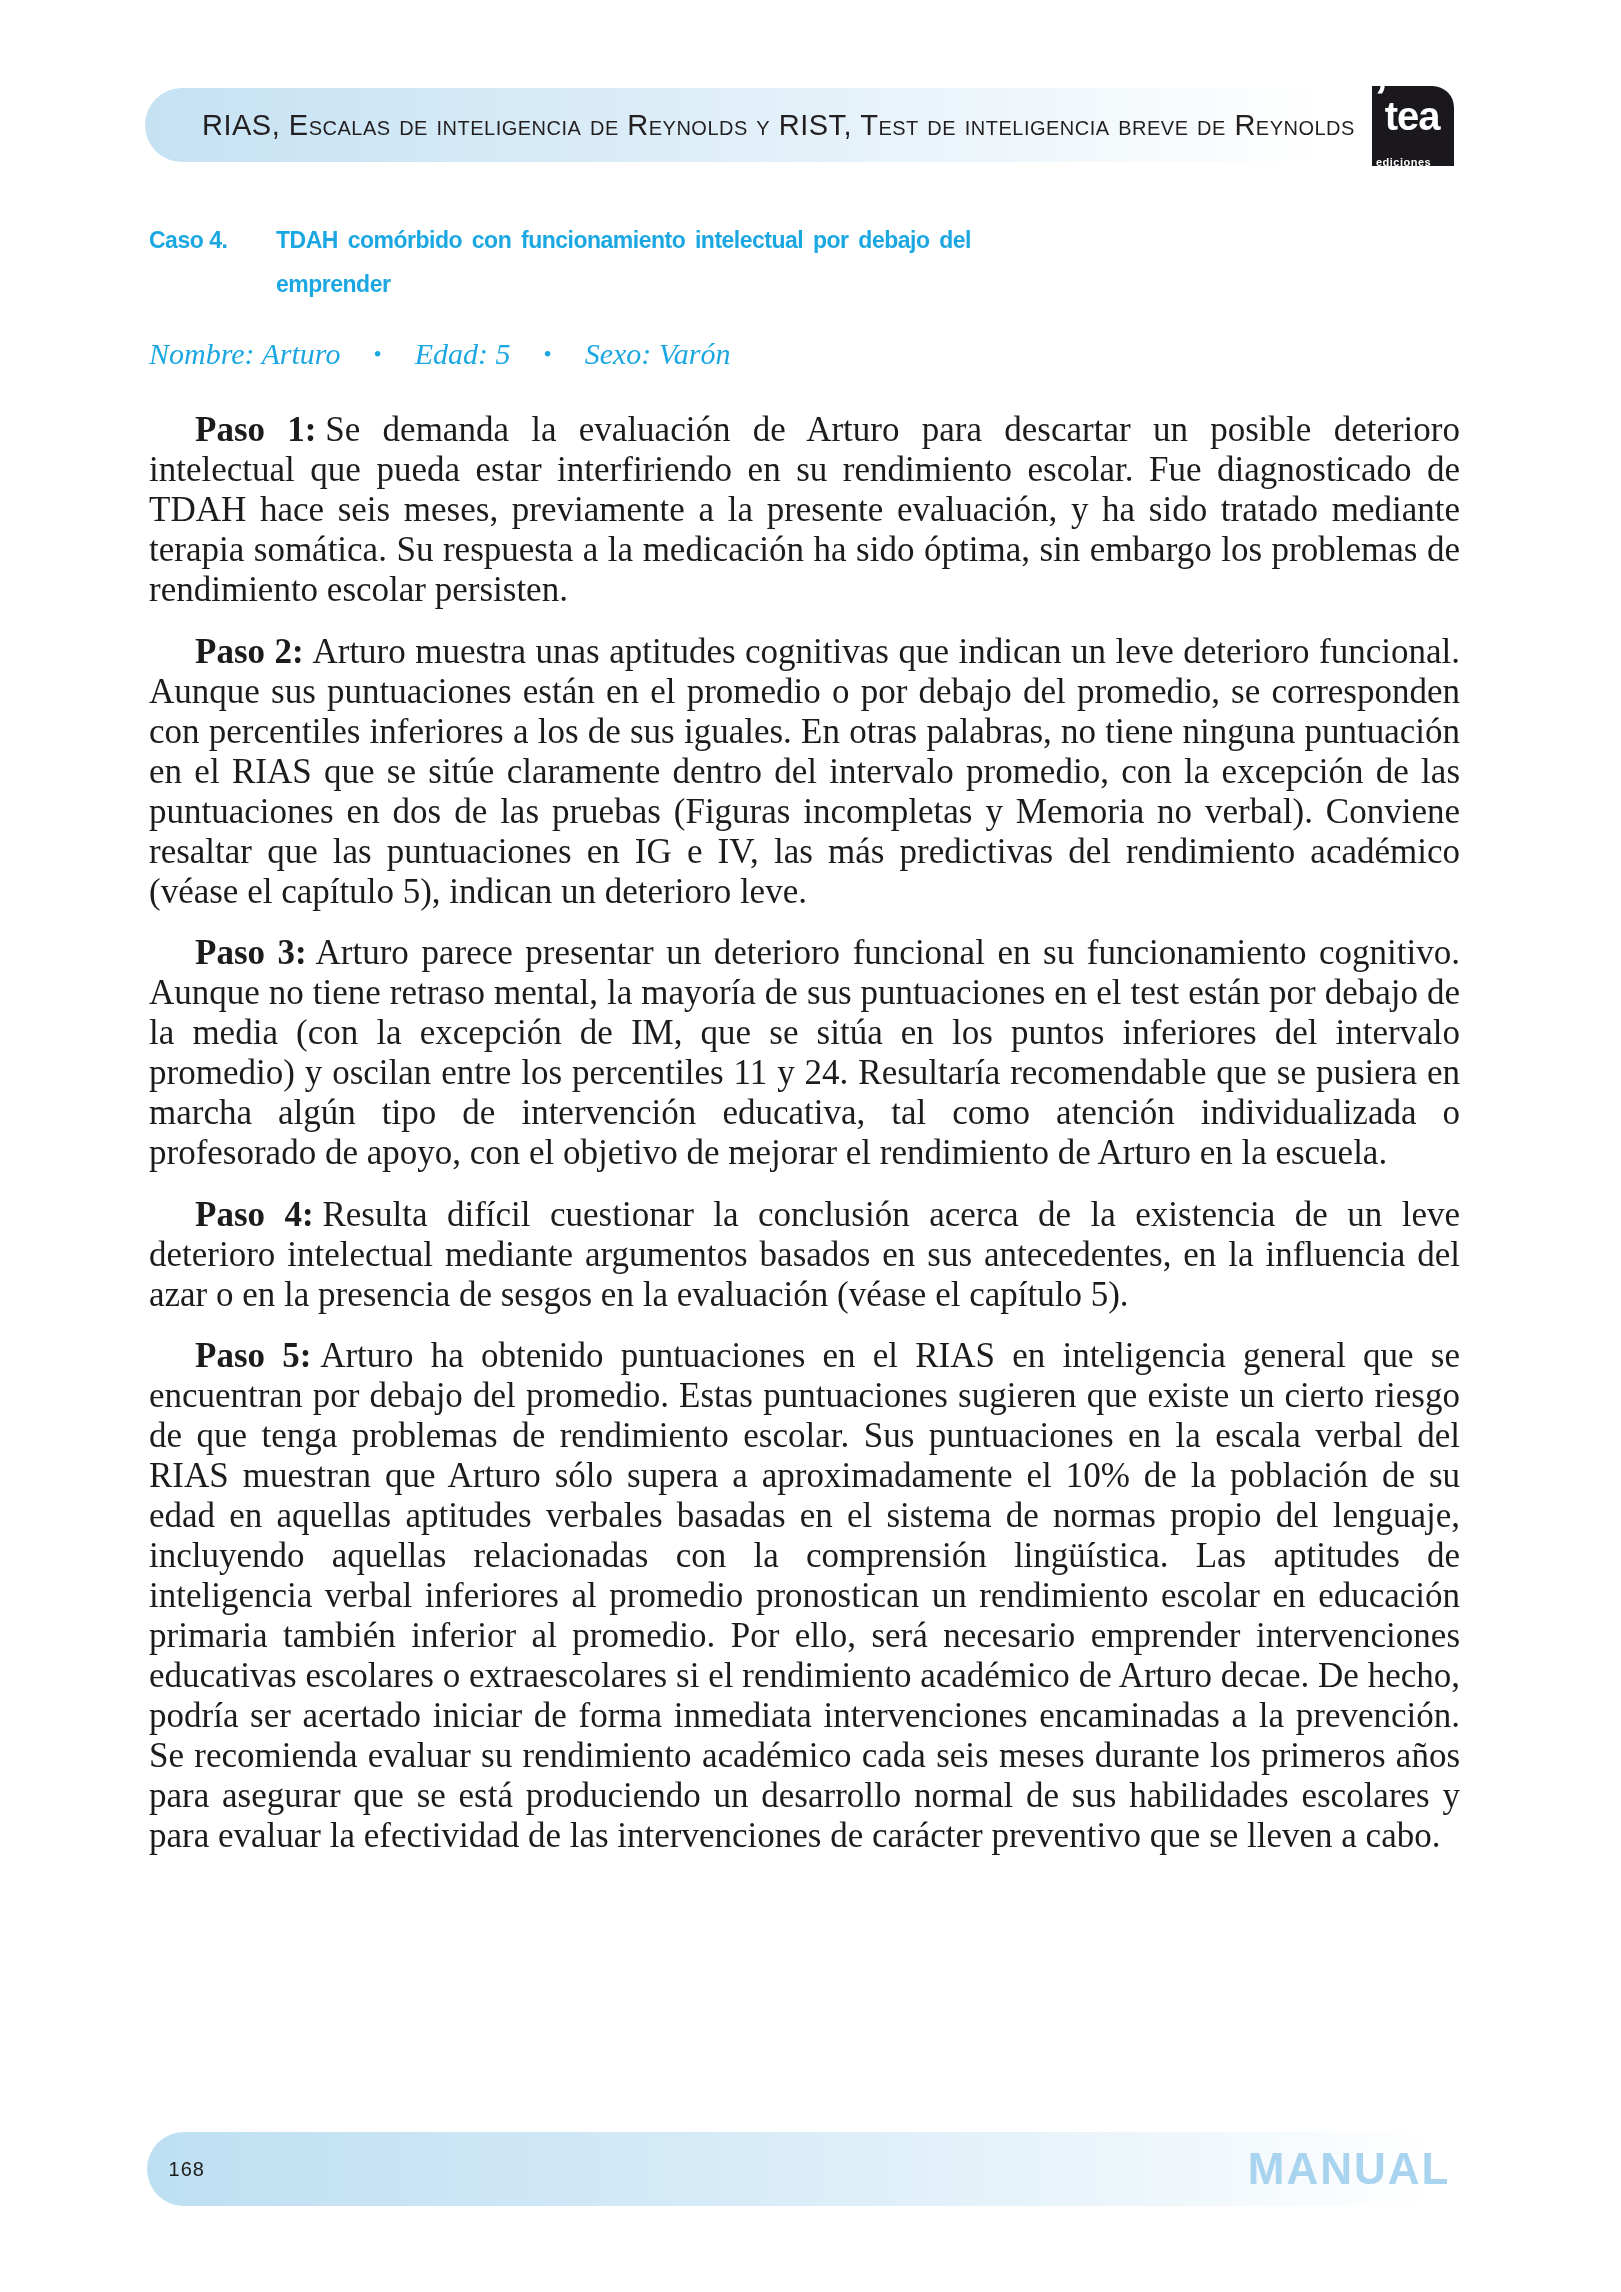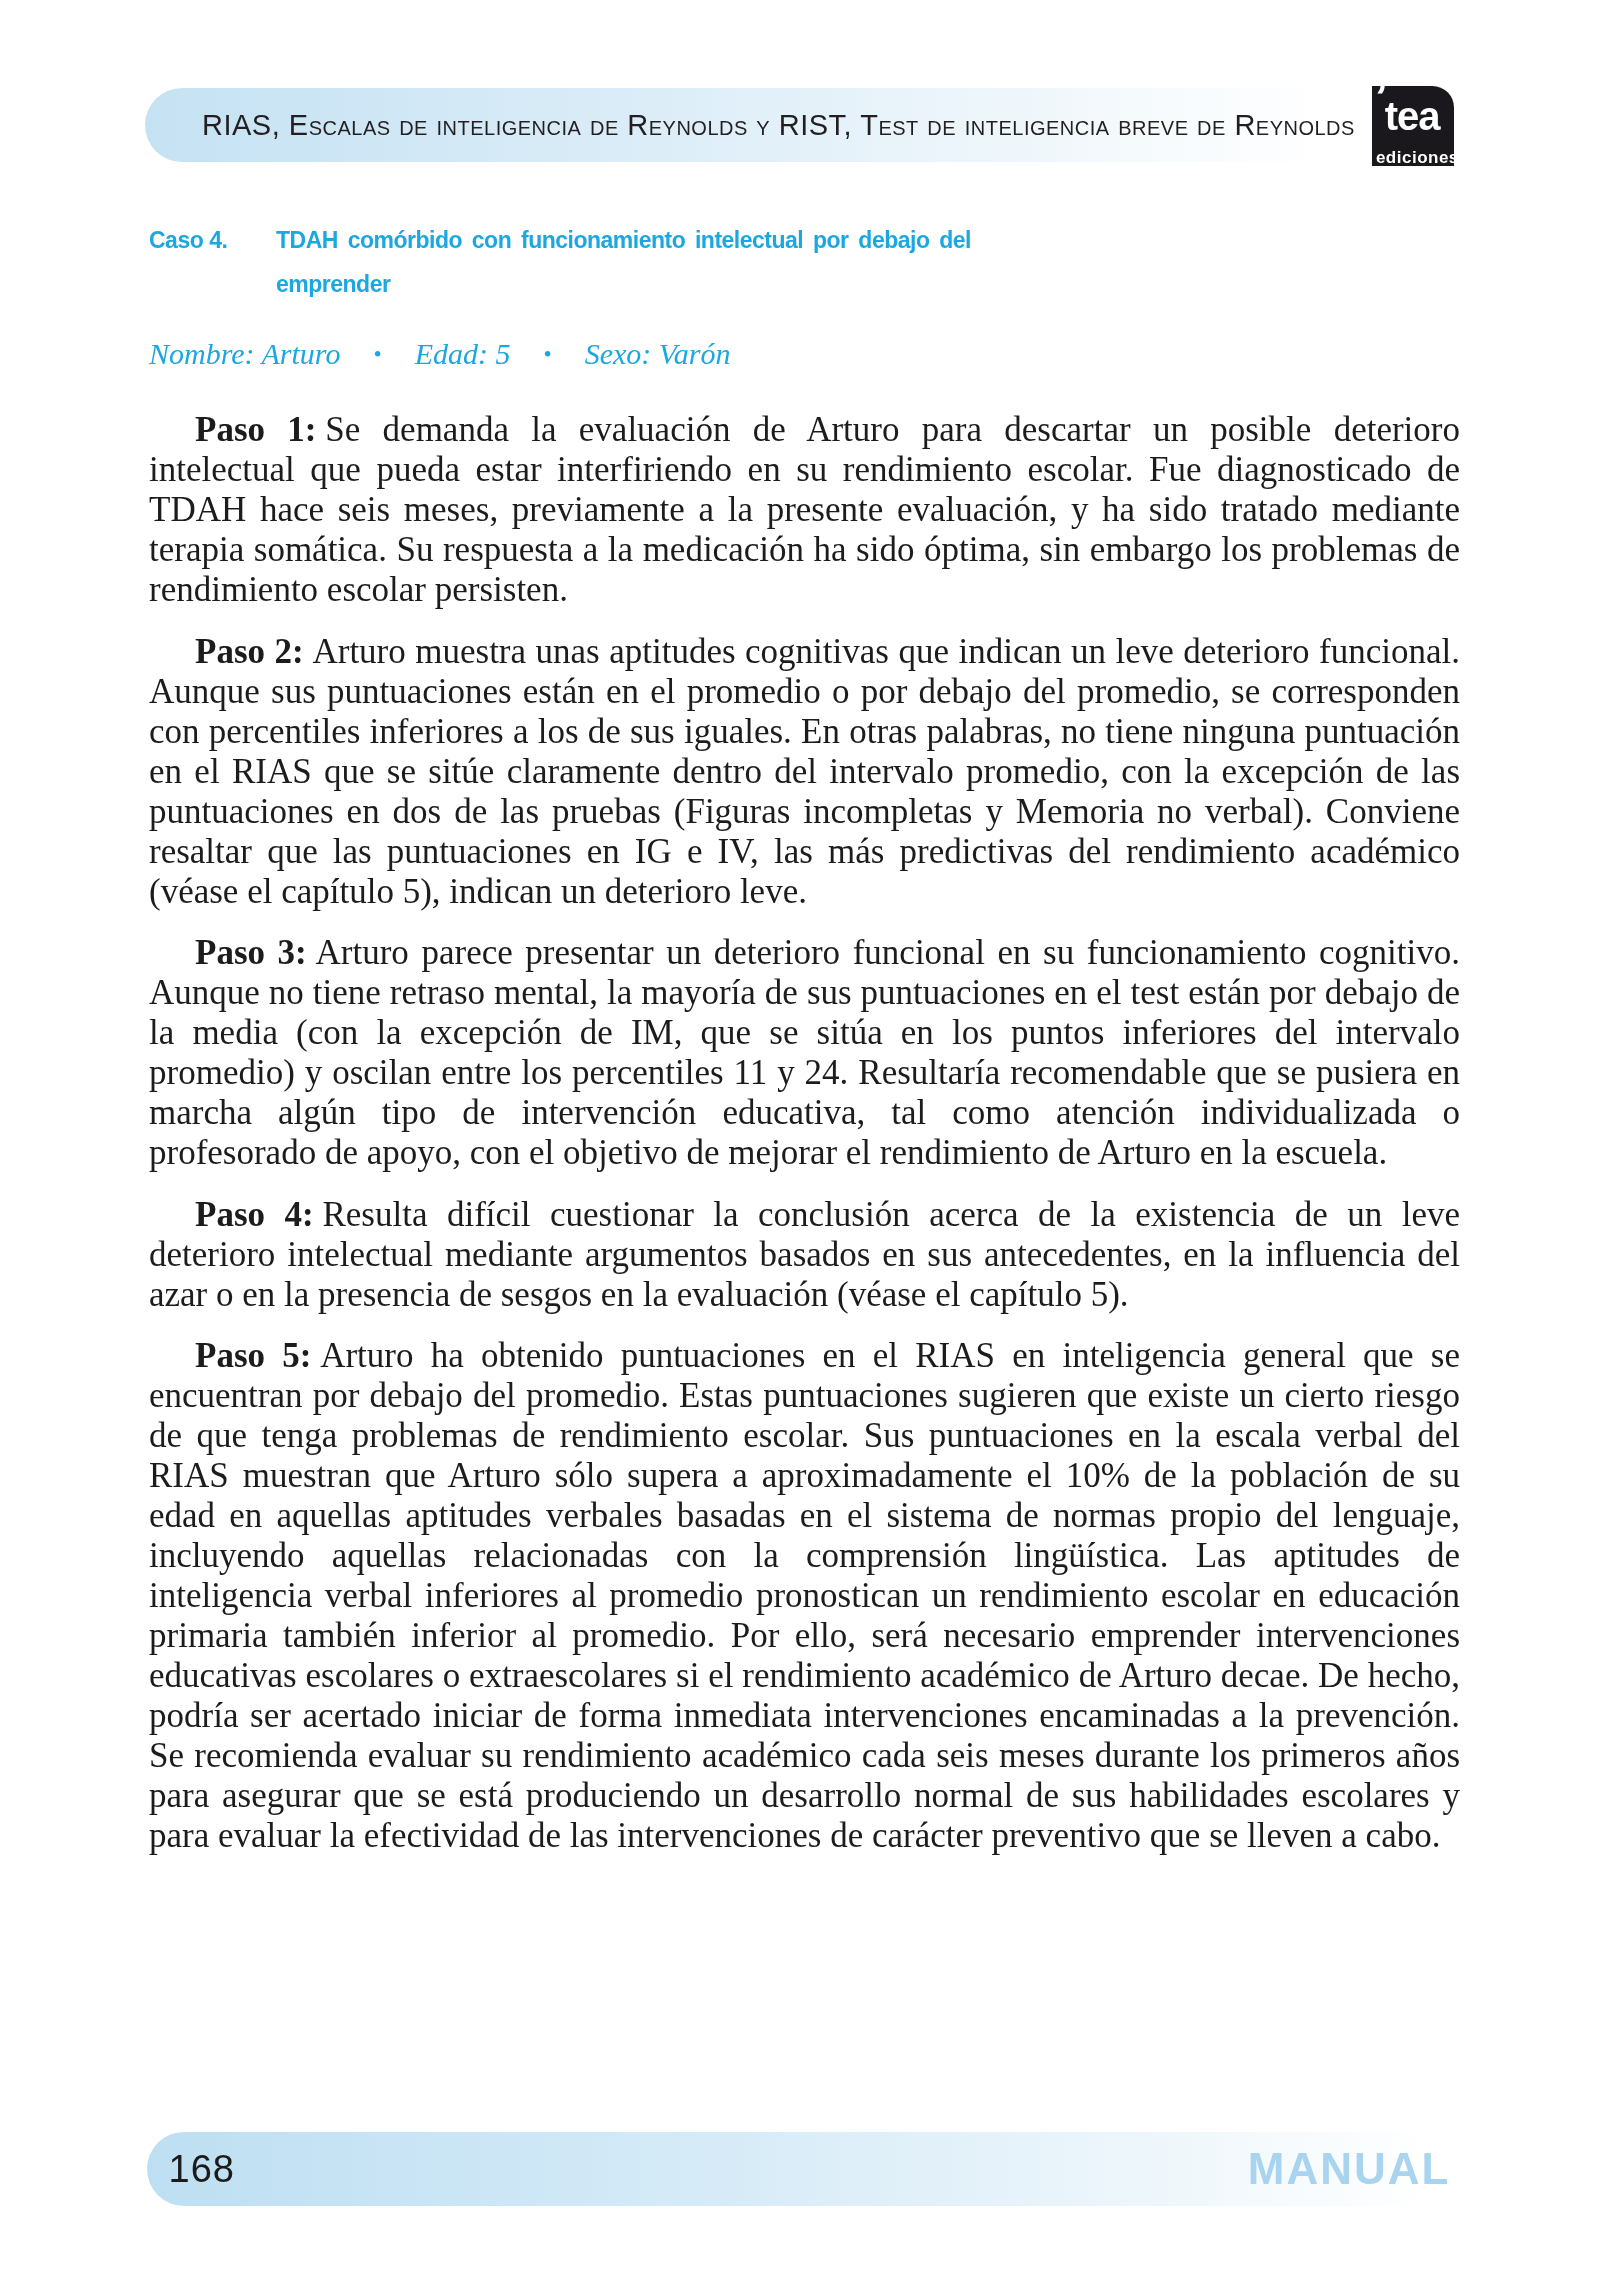--- a/index.html
+++ b/index.html
@@ -56,21 +56,21 @@
     font-weight: bold;
     font-size: 40px;
     letter-spacing: -1px;
     color: #ffffff;
   }
   .tea-sub {
     position: absolute;
     left: 3.9px; bottom: -2px;
     font-family: "Liberation Sans", sans-serif;
     font-weight: bold;
-    font-size: 17px;
+    font-size: 11px;
     letter-spacing: 0.5px;
     color: #ffffff;
     white-space: nowrap;
   }
 
   
   .content {
     position: absolute;
     left: 149px; top: 218px;
     width: 1311px;
@@ -121,21 +121,21 @@
     width: 1323px; height: 74px;
     border-radius: 37px 0 0 37px;
     background: linear-gradient(to right, #bedff2 0%, #d4eaf7 40%, #edf6fb 75%, #ffffff 97%);
   }
   .page-number {
     position: absolute;
     left: 21.6px; top: 0;
     height: 74px;
     display: flex; align-items: center;
     font-family: "Liberation Sans", sans-serif;
-    font-size: 38px;
+    font-size: 20px;
     letter-spacing: 1px;
     color: #1b1b1b;
   }
   .manual-label {
     position: absolute;
     right: 19.6px; top: 0;
     height: 74px;
     display: flex; align-items: center;
     font-family: "Liberation Sans", sans-serif;
     font-weight: bold;

